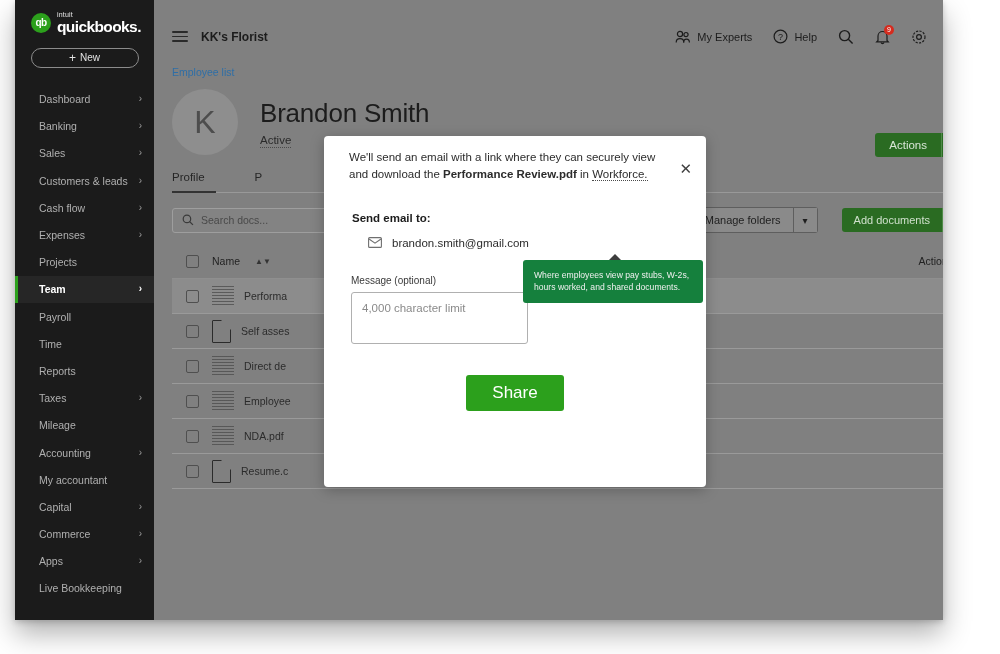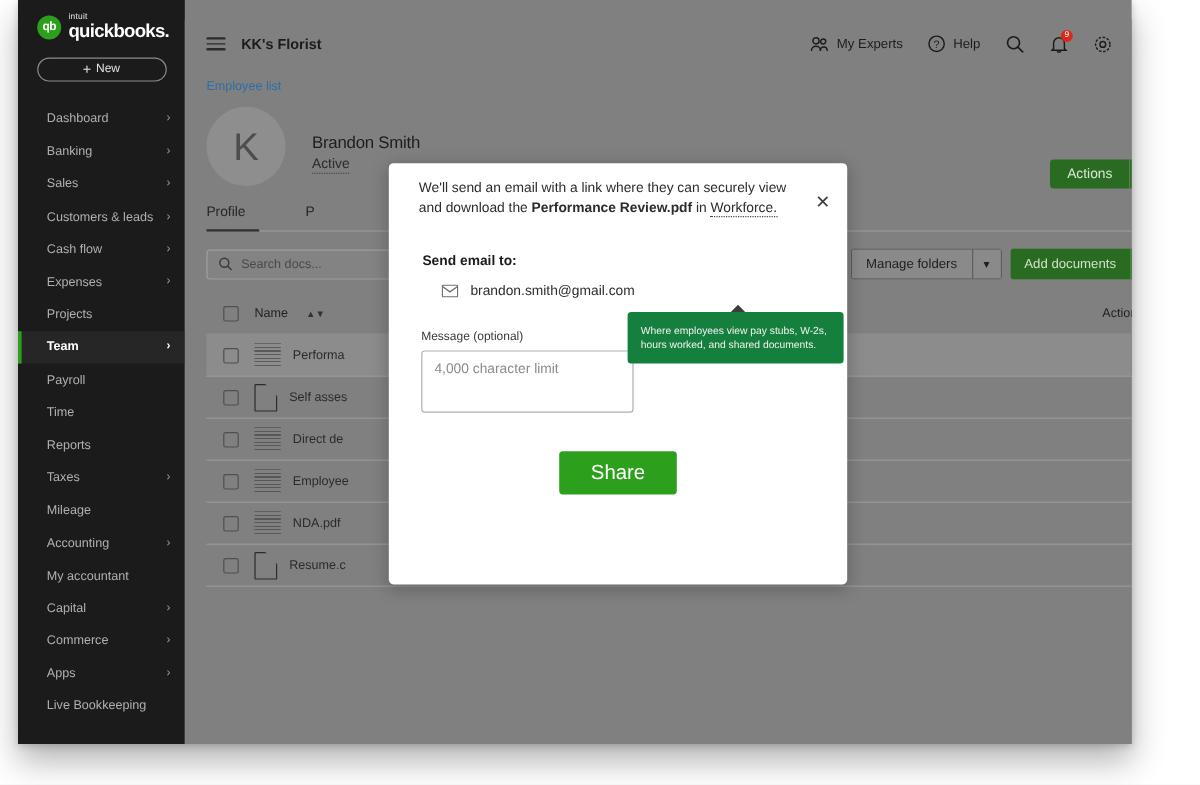--- a/index.html
+++ b/index.html
@@ -138,21 +138,21 @@
     margin-top: 11px;
   }
   #avatar-large {
     width: 66px; height: 66px; border-radius: 50%;
     background: #8e8e8e;
     color: #4d4d4d; font-size: 32px;
     display: flex; align-items: center; justify-content: center;
     flex: none;
   }
   #profile-names { margin-left: 22px; padding-top: 9px; }
-  #emp-name { font-size: 14px; color: #1c1c1c; font-weight: 400; letter-spacing: -0.2px; margin-top: 12px; }
+  #emp-name { font-size: 26px; color: #1c1c1c; font-weight: 400; letter-spacing: -0.2px; }
   #emp-status {
     margin-top: 5px; font-size: 11.5px; color: #2a2a2a;
     border-bottom: 1px dotted #4a4a4a;
     display: inline-block; padding-bottom: 1px; cursor: pointer;
   }
   #actions-wrap {
     position: absolute; right: 18px; top: 67px;
     display: flex; align-items: stretch;
   }
   #actions-btn {
@@ -197,21 +197,21 @@
     border: 1px solid #9e9e9e; border-radius: 3px;
     padding: 0 9px;
     background: #838383;
   }
   #search-box input {
     border: none; outline: none; background: transparent;
     font-size: 10.5px; color: #3a3a3a; width: 100%;
     font-family: "Liberation Sans", sans-serif;
   }
   #search-box input::placeholder { color: #494949; }
-  #toolbar-right { margin-left: auto; display: flex; gap: 7px; }
+  #toolbar-right { margin-left: auto; display: flex; gap: 24px; align-items: center; }
   .split-btn { display: flex; align-items: stretch; border-radius: 3px; overflow: hidden; }
   .split-btn .main {
     font-size: 11px; padding: 6px 12px; cursor: pointer;
     display: flex; align-items: center;
   }
   .split-btn .caret {
     width: 25px; display: flex; align-items: center; justify-content: center;
     font-size: 10px; cursor: pointer;
   }
   #manage-folders .main { background: #8a8a8a; color: #1e1e1e; border: 1px solid #5e5e5e; border-right: none; }

